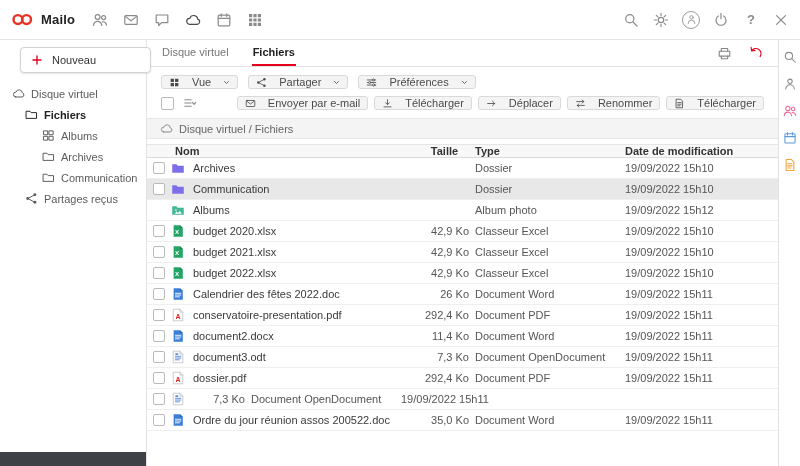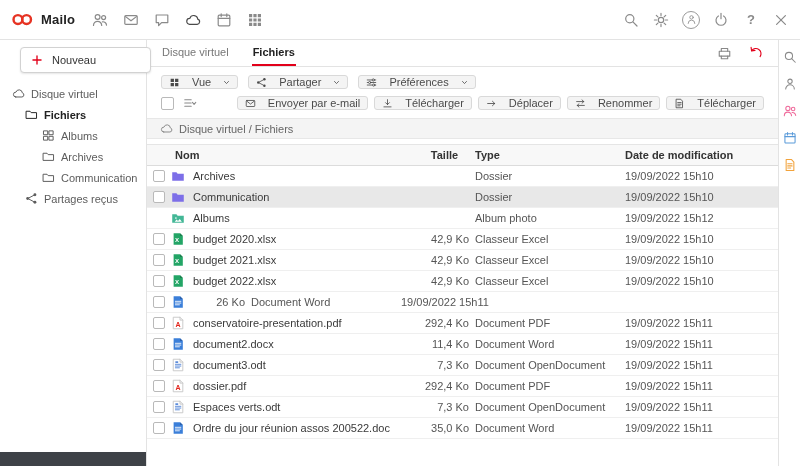--- a/index.html
+++ b/index.html
@@ -53,21 +53,21 @@
   .actionbar{display:flex;align-items:center;padding:2px 14px 8px;gap:9px;flex:none}
   .cb{width:13px;height:13px;border:1px solid #b9b9b9;border-radius:2px;background:#fff;display:inline-block;flex:none}
   .sel-ic{width:14px;height:14px;color:#8a8a8a}
   .action-group{margin-left:auto;display:flex;gap:6px}
 
   .breadcrumb{height:21px;background:#f4f4f4;border-top:1px solid #e7e7e7;border-bottom:1px solid #e7e7e7;display:flex;align-items:center;gap:6px;padding:0 13px;color:#666;flex:none}
   .breadcrumb .ic{width:13px;height:13px;color:#8a8a8a}
 
   
   .filelist{flex:1;overflow:hidden;padding-top:5px}
-  .thead{display:flex;align-items:center;height:22px;background:#f8f8f8;border-top:1px solid #e5e5e5;border-bottom:1px solid #dcdcdc;font-weight:bold;color:#333}
+  .thead{display:flex;align-items:center;height:14px;background:#f8f8f8;border-top:1px solid #e5e5e5;border-bottom:1px solid #dcdcdc;font-weight:bold;color:#333}
   .trow{display:flex;align-items:center;height:21px;border-bottom:1px solid #efefef;cursor:pointer}
   .trow.selected{background:#e8e8e8}
   .col-check{width:24px;display:flex;justify-content:center;flex:none}
   .col-check .cb{width:12px;height:12px}
   .col-icon{width:20px;flex:none;display:flex;align-items:center}
   .col-icon .ic{width:14px;height:14px}
   .col-name{flex:1;min-width:0;white-space:nowrap;overflow:hidden;text-overflow:ellipsis;color:#3a3a3a;padding-left:2px}
   .col-size{width:60px;flex:none;text-align:right;padding-right:6px;color:#555;white-space:nowrap}
   .col-type{width:150px;flex:none;color:#555;white-space:nowrap;overflow:hidden}
   .col-date{width:153px;flex:none;color:#555;white-space:nowrap}
@@ -543,20 +543,21 @@
           </div>
           <div class="trow">
             <div class="col-check">
               <span class="cb"></span>
             </div>
             <div class="col-icon">
               <svg viewBox="0 0 16 16" class="ic">
                 <use href="#word-file-icon" xlink:href="#word-file-icon"></use>
               </svg>
             </div>
+            <div class="col-name">Calendrier des fêtes 2022.doc</div>
             <div class="col-size">26 Ko</div>
             <div class="col-type">Document Word</div>
             <div class="col-date">19/09/2022 15h11</div>
           </div>
           <div class="trow">
             <div class="col-check">
               <span class="cb"></span>
             </div>
             <div class="col-icon">
               <svg viewBox="0 0 16 16" class="ic">
@@ -612,21 +613,20 @@
           </div>
           <div class="trow">
             <div class="col-check">
               <span class="cb"></span>
             </div>
             <div class="col-icon">
               <svg viewBox="0 0 16 16" class="ic">
                 <use href="#odt-file-icon" xlink:href="#odt-file-icon"></use>
               </svg>
             </div>
-            <div class="col-name">Espaces verts.odt</div>
             <div class="col-size">7,3 Ko</div>
             <div class="col-type">Document OpenDocument</div>
             <div class="col-date">19/09/2022 15h11</div>
           </div>
           <div class="trow">
             <div class="col-check">
               <span class="cb"></span>
             </div>
             <div class="col-icon">
               <svg viewBox="0 0 16 16" class="ic">

